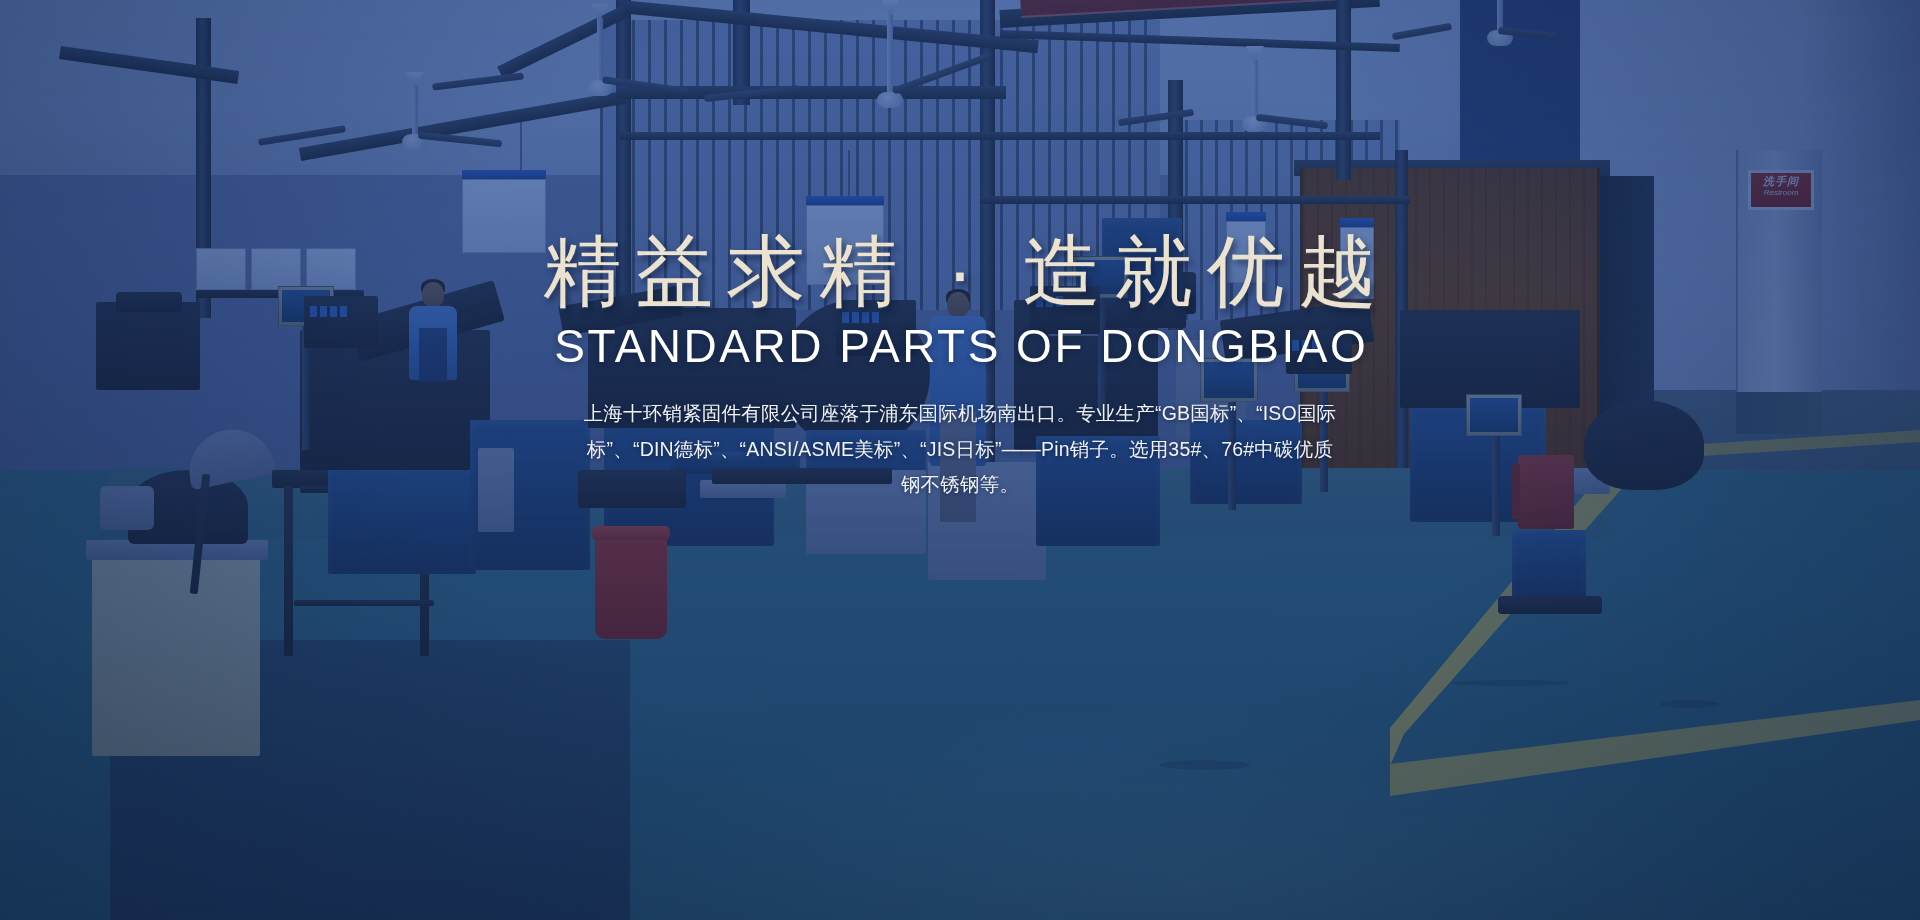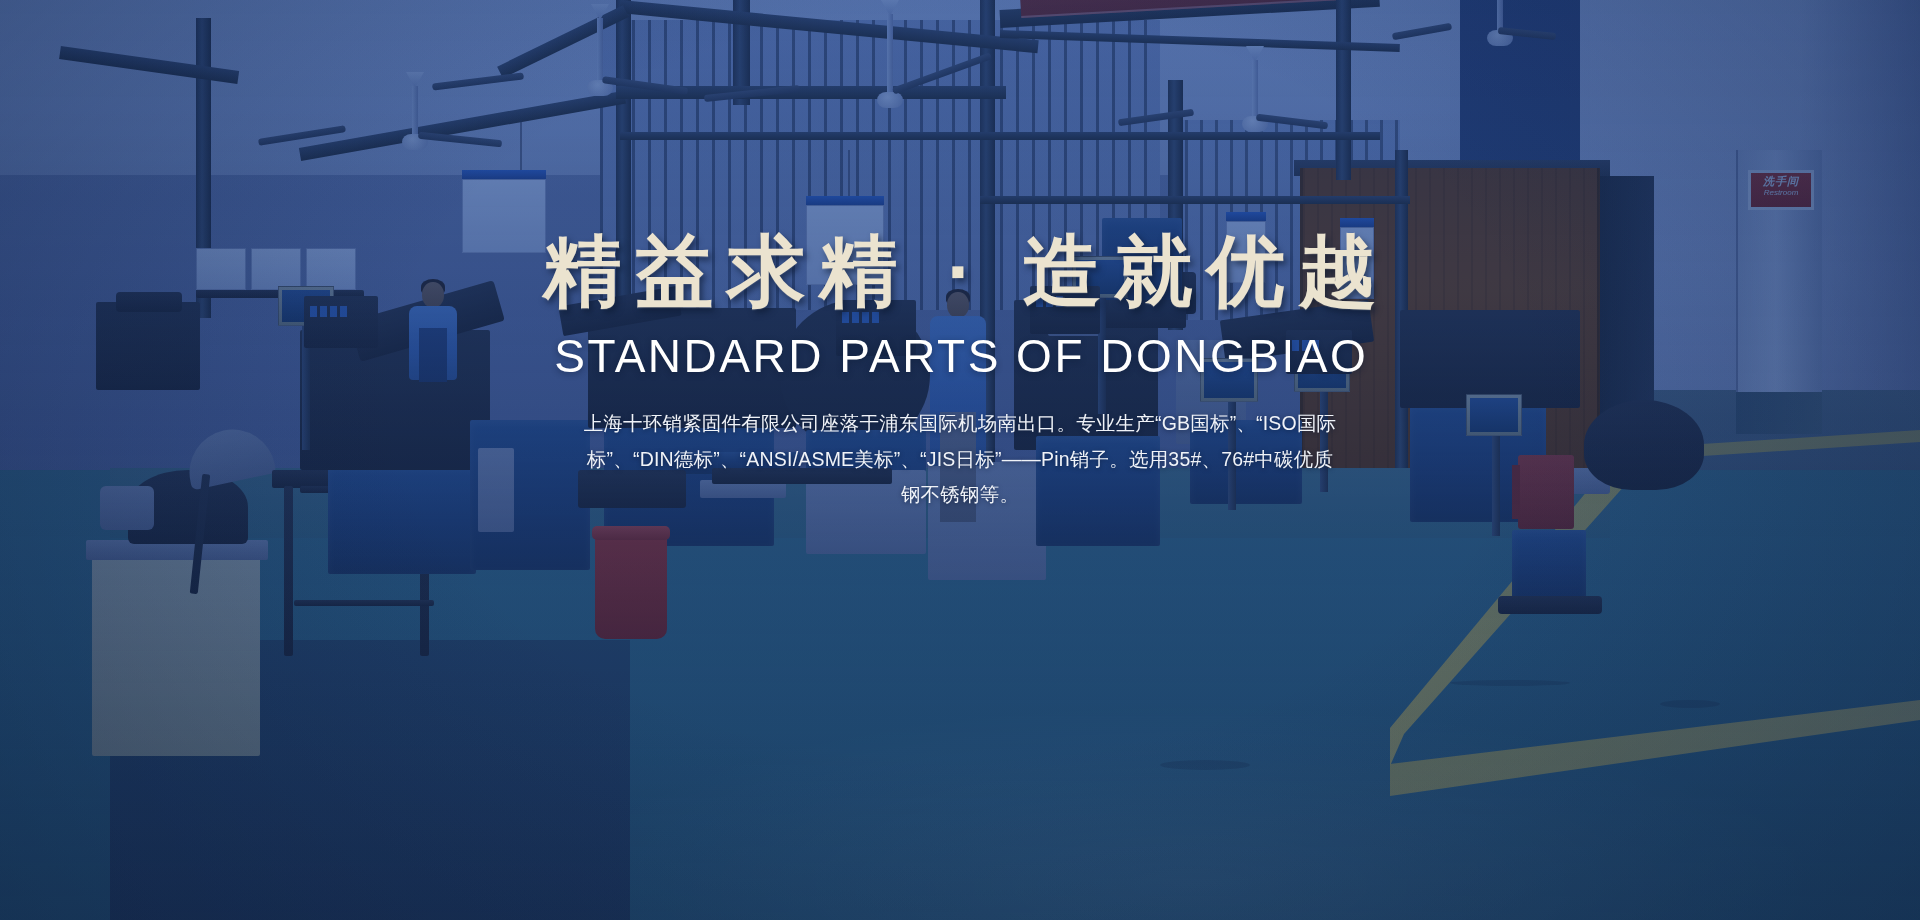--- a/index.html
+++ b/index.html
@@ -172,26 +172,26 @@
     background:linear-gradient(180deg, rgba(37,76,148,.58) 0%, rgba(31,69,137,.52) 45%, rgba(26,62,124,.40) 100%);
     mix-blend-mode:multiply; }
   .tint-b { position:absolute; inset:0;
     background:linear-gradient(180deg, rgba(46,86,160,.34), rgba(30,64,126,.30)); }
   .vign { position:absolute; inset:0; pointer-events:none;
     background:radial-gradient(ellipse 1250px 820px at 50% 42%, rgba(0,0,0,0) 45%, rgba(10,24,52,.36) 100%); }
 
   
   .hero-copy { position:absolute; left:0; right:0; top:232px; text-align:center; z-index:40; }
   .headline {
-    font-size:78px; line-height:1.0; font-weight:700;
+    font-size:78px; line-height:1.0; font-weight:400;
     color:#ebe3cf; letter-spacing:14px; text-indent:14px;
     text-shadow:3px 4px 6px rgba(12,24,48,.62), 0 1px 0 rgba(255,255,255,.18);
   }
   .subhead {
-    margin-top:22px; font-size:46px; line-height:1.05; font-weight:300;
+    margin-top:12px; font-size:46px; line-height:1.05; font-weight:300;
     color:#ffffff; letter-spacing:2.5px; text-indent:2.5px;
     text-shadow:0 2px 6px rgba(12,24,48,.45);
   }
   .desc {
     margin:26px auto 0; width:762px; font-size:19.5px; line-height:1.82;
     color:#f0f3f8; text-align:center; letter-spacing:.2px;
     text-shadow:0 1px 4px rgba(10,22,46,.6);
   }
 
   

